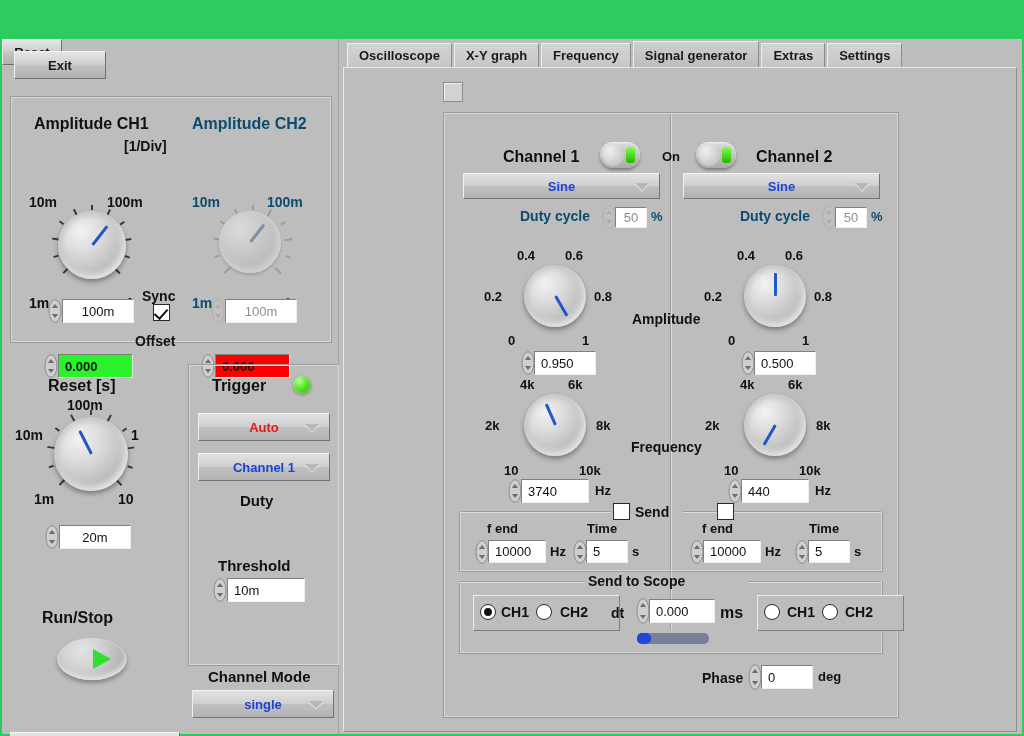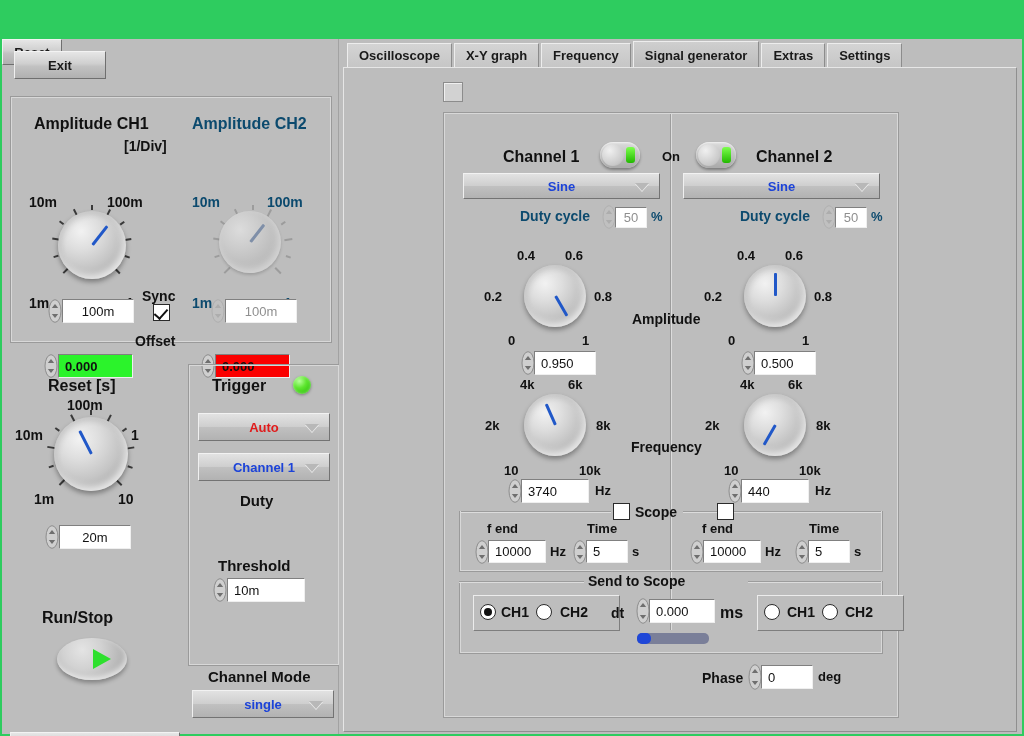--- a/index.html
+++ b/index.html
@@ -447,21 +447,21 @@
               <path d="M7 5 l3.2 4 h-6.4 z" fill="#6f6f6f"></path>
               <path d="M7 19 l3.2 -4 h-6.4 z" fill="#6f6f6f"></path>
             </svg>
         </div>
         <div class="field" style="left:397px;top:411px;width:68px;height:24px;">440</div>
         <div class="lbl b" style="left:471px;top:415px;font-size:13px;">Hz</div>
 
         <div class="hsep" style="left:115px;top:443px;width:152px;"></div>
         <div class="hsep" style="left:339px;top:443px;width:198px;"></div>
         <div class="cbox" style="left:269px;top:435px;width:17px;height:17px;"></div>
-        <div class="lbl b" style="left:291px;top:436px;font-size:14px;">Scope</div>
+        <div class="lbl b" style="left:291px;top:436px;font-size:14px;">Send</div>
         <div class="cbox" style="left:373px;top:435px;width:17px;height:17px;"></div>
 
         <div class="group" style="left:115px;top:443px;width:422px;height:60px;border-top:none;box-shadow:1px -1px 0 #d8d8d8 inset,-1px -1px 0 #d8d8d8 inset;"></div>
 
         <div class="lbl b" style="left:143px;top:453px;font-size:13px;">f end</div>
         <div class="spin" style="left:131px;top:472px;">
           <svg width="14" height="24" viewBox="0 0 14 24">
               <ellipse cx="7" cy="12" rx="6" ry="11.3" fill="#cfcfcf" stroke="#8d8d8d"></ellipse>
               <path d="M7 5 l3.2 4 h-6.4 z" fill="#6f6f6f"></path>
               <path d="M7 19 l3.2 -4 h-6.4 z" fill="#6f6f6f"></path>

